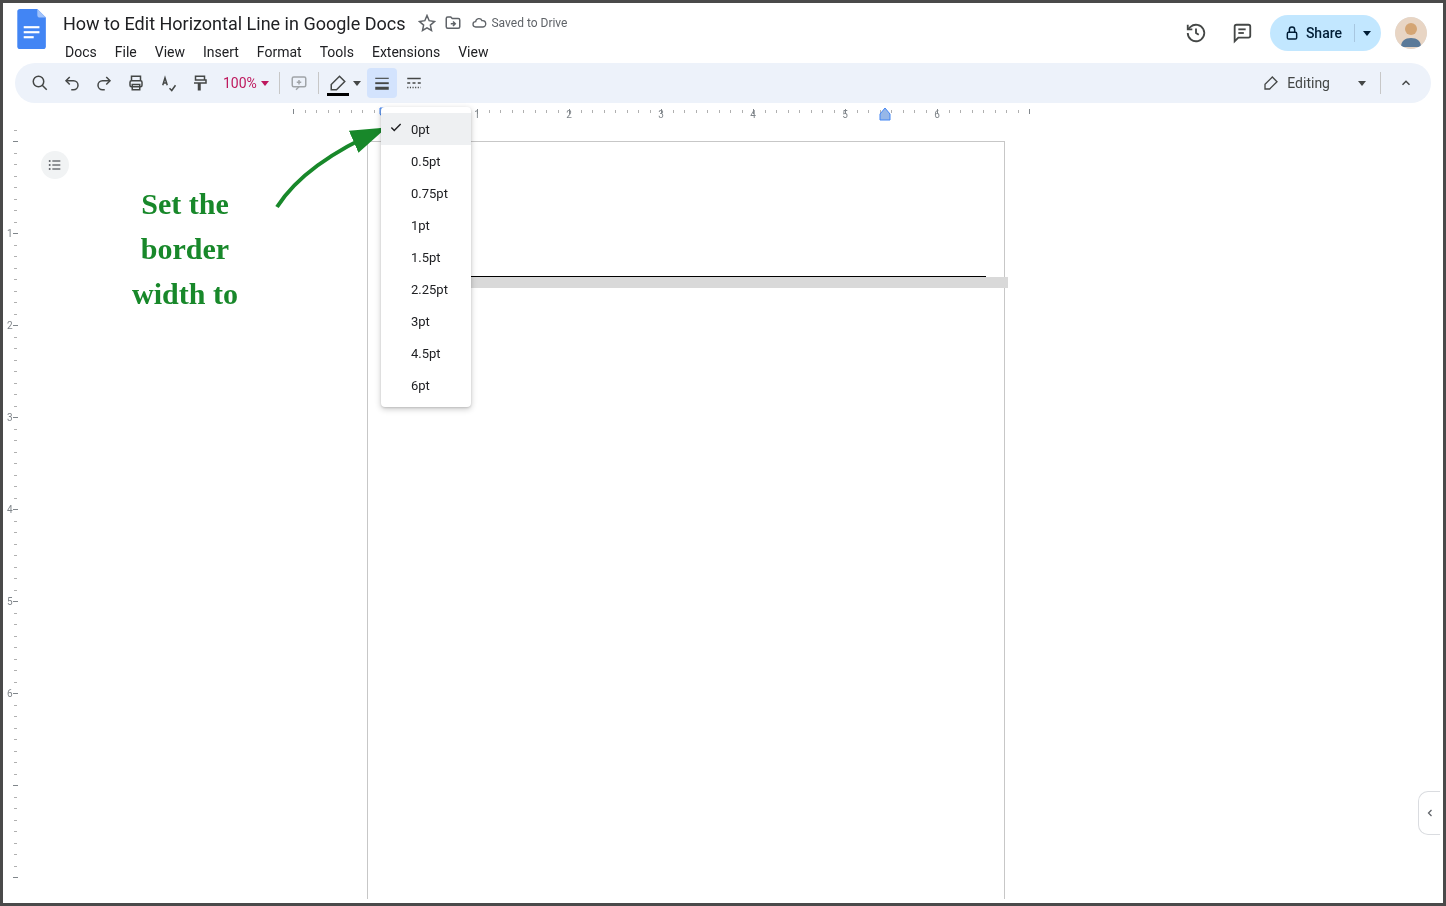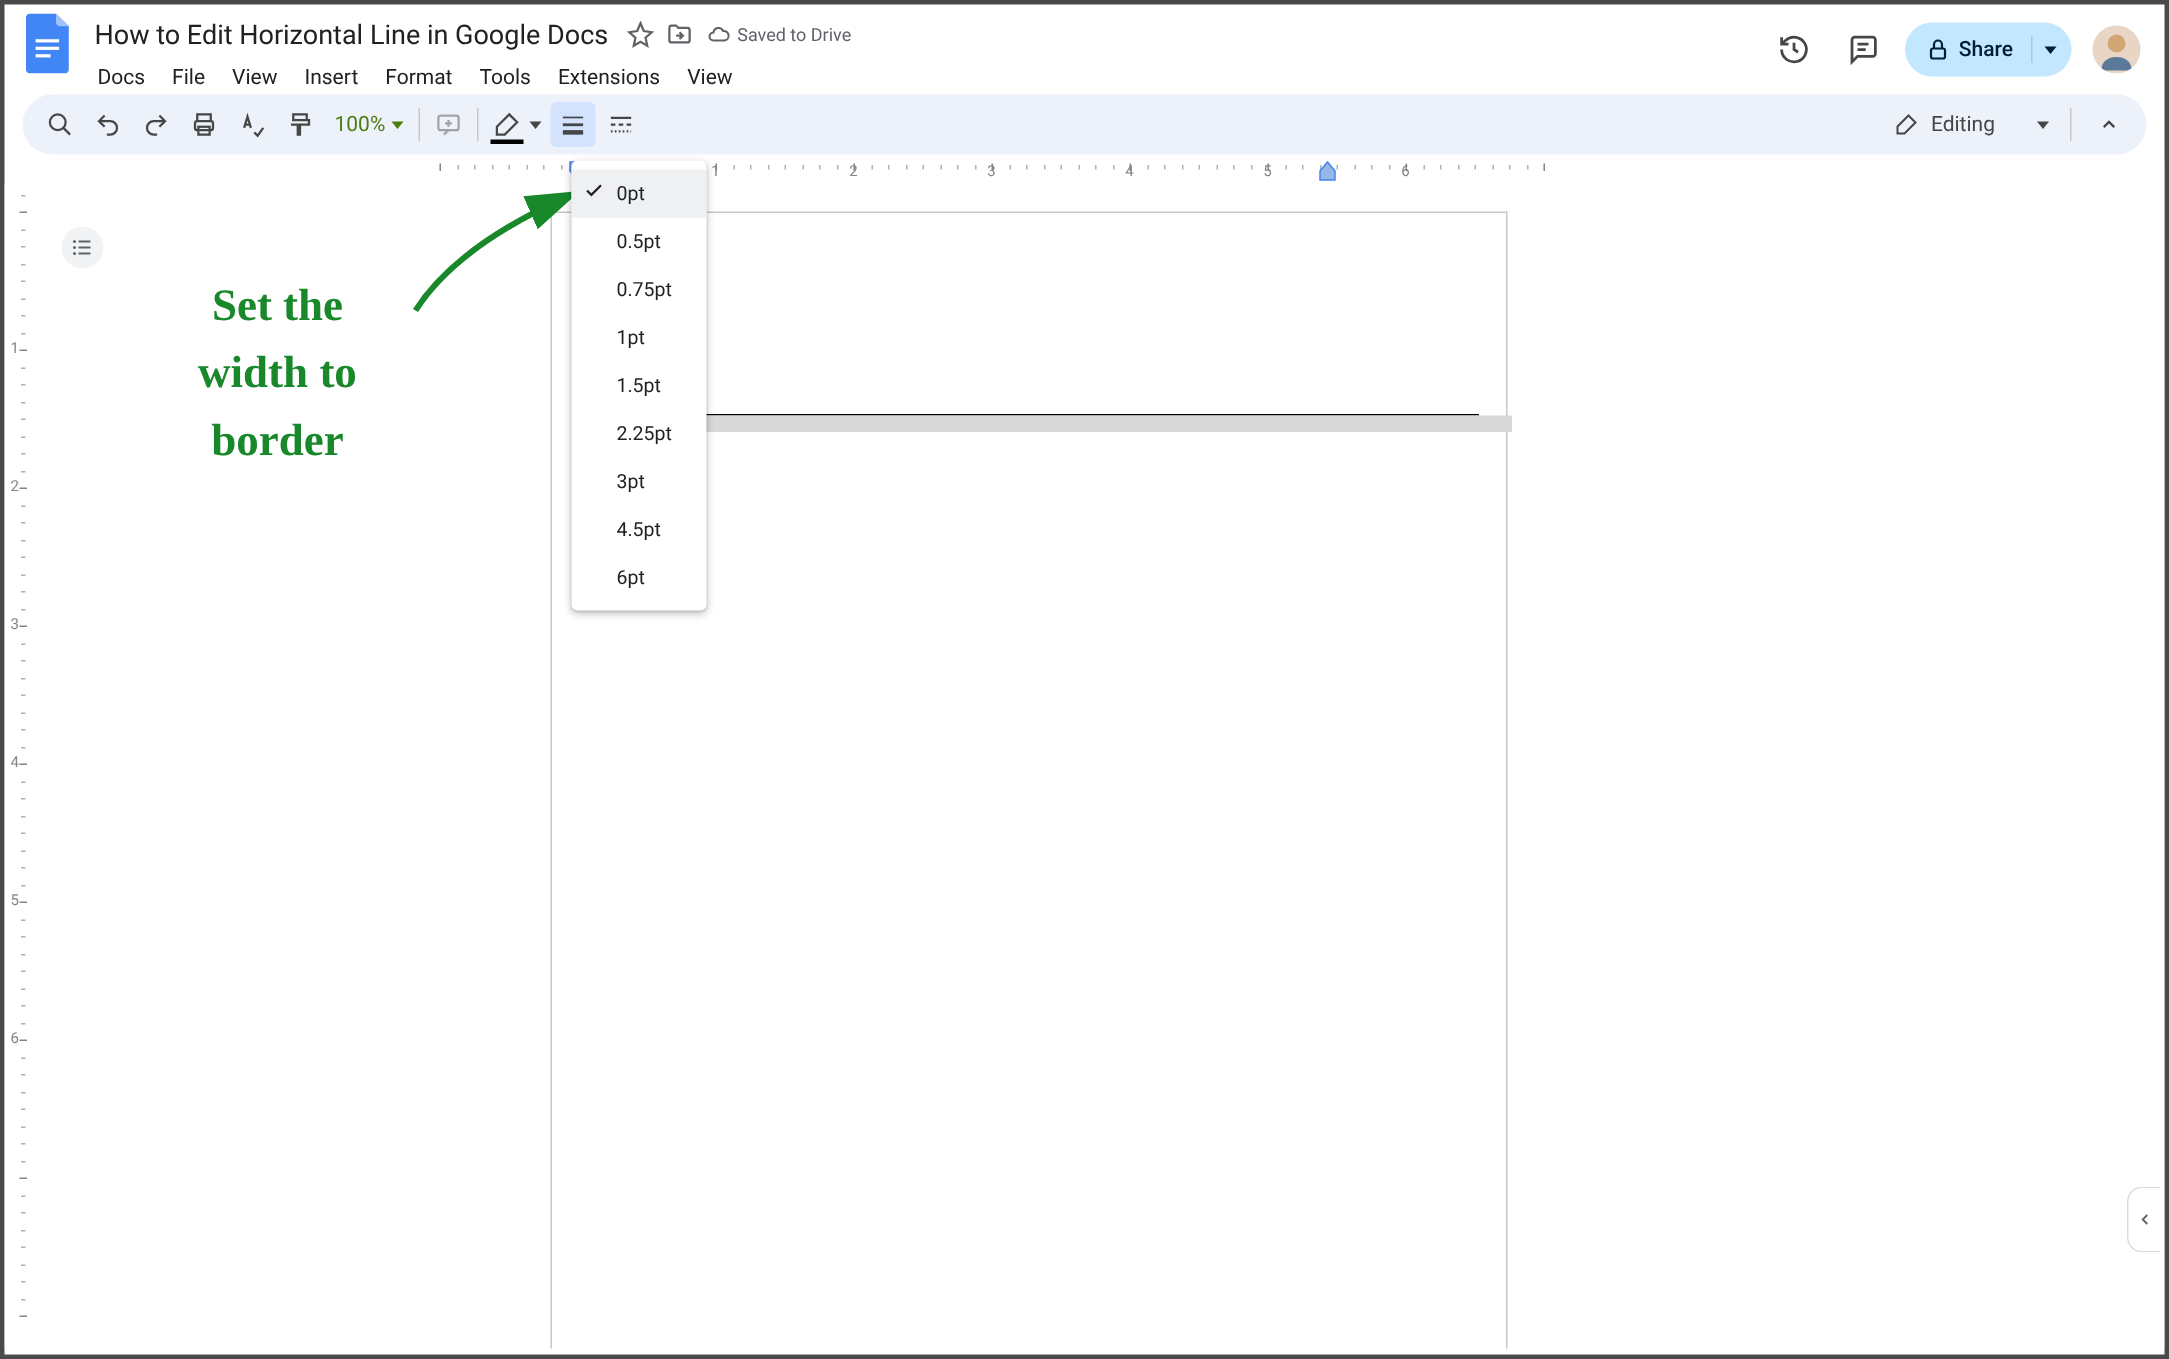--- a/index.html
+++ b/index.html
@@ -21,21 +21,21 @@
     .share-btn { background: #c2e7ff; border-radius: 40px; height: 36px; display: flex; align-items: center; padding: 0 10px 0 14px; gap: 6px; color: #001d35; font-weight: 500; font-size: 14px; cursor: pointer; }
     .share-sep { width: 1px; height: 18px; background: #a8c7e0; margin: 0 2px 0 6px; }
     .avatar { width: 32px; height: 32px; border-radius: 50%; background: #e0e0e0; overflow: hidden; display: flex; align-items: center; justify-content: center; font-size: 20px; margin-left: 4px; }
     
     
     .toolbar-wrap { padding: 0 12px 4px 12px; }
     .toolbar { background: #edf2fa; border-radius: 24px; height: 40px; display: flex; align-items: center; padding: 0 10px; gap: 2px; }
     .tbtn { width: 30px; height: 30px; display: flex; align-items: center; justify-content: center; border-radius: 4px; cursor: pointer; color: #444746; }
     .tbtn.active { background: #d3e3fd; }
     .tsep { width: 1px; height: 22px; background: #c7c7c7; margin: 0 2px; }
-    .zoom { display: flex; align-items: center; gap: 4px; padding: 0 6px; cursor: pointer; font-size: 14px; color: #4d7c0f; }
+    .zoom { display: flex; align-items: center; gap: 4px; padding: 0 6px; cursor: pointer; font-size: 14px; color: #be185d; }
     .editing-btn { display: flex; align-items: center; gap: 8px; padding: 0 10px; cursor: pointer; font-size: 14px; color: #444746; margin-left: auto; }
     .editing-btn .caret { margin-left: 20px; }
     .collapse-btn { width: 30px; height: 30px; display: flex; align-items: center; justify-content: center; cursor: pointer; margin-left: 6px; }
     
     
     .ruler-h { height: 16px; background: #fff; position: relative; margin-left: 18px; font-size: 10px; color: #80868b; overflow: hidden; }
     .ruler-h .tick-major { position: absolute; top: 2px; width: 1px; height: 5px; background: #80868b; }
     .ruler-h .tick-minor { position: absolute; top: 3px; width: 1px; height: 3px; background: #b0b0b0; }
     .ruler-h .tick-label { position: absolute; top: 2px; transform: translateX(-50%); }
     .ruler-marker { position: absolute; top: 0; }
@@ -452,22 +452,22 @@
 <svg class="annotation-arrow" width="130" height="92">
   <defs>
       <marker id="ah" markerWidth="10" markerHeight="10" refX="8" refY="3" orient="auto">
         <path d="M0,0 L9,3 L0,6 z" fill="#18882a"></path>
       </marker>
     </defs>
   <path d="M12 84 Q 40 40 118 6" stroke="#18882a" stroke-width="4" fill="none" marker-end="url(#ah)"></path>
 </svg>
 <div class="annotation">
   <div>Set the</div>
+  <div>border</div>
   <div>width to</div>
-  <div>border</div>
 </div>
 
 <div class="side-tab">
   <svg width="12" height="12" viewBox="0 0 24 24" fill="none" stroke="currentColor" stroke-width="2.5">
       <path d="M15 6l-6 6 6 6"></path>
     </svg>
 </div>
 
 <div class="vscroll">
     <div class="vscroll-thumb"></div>

